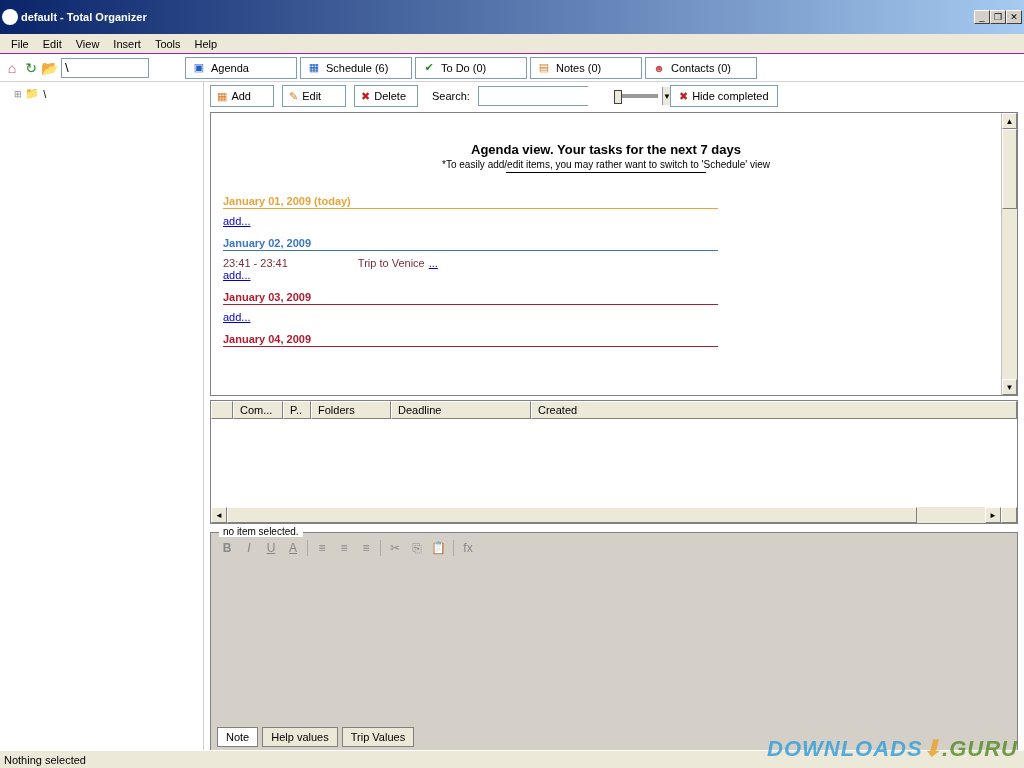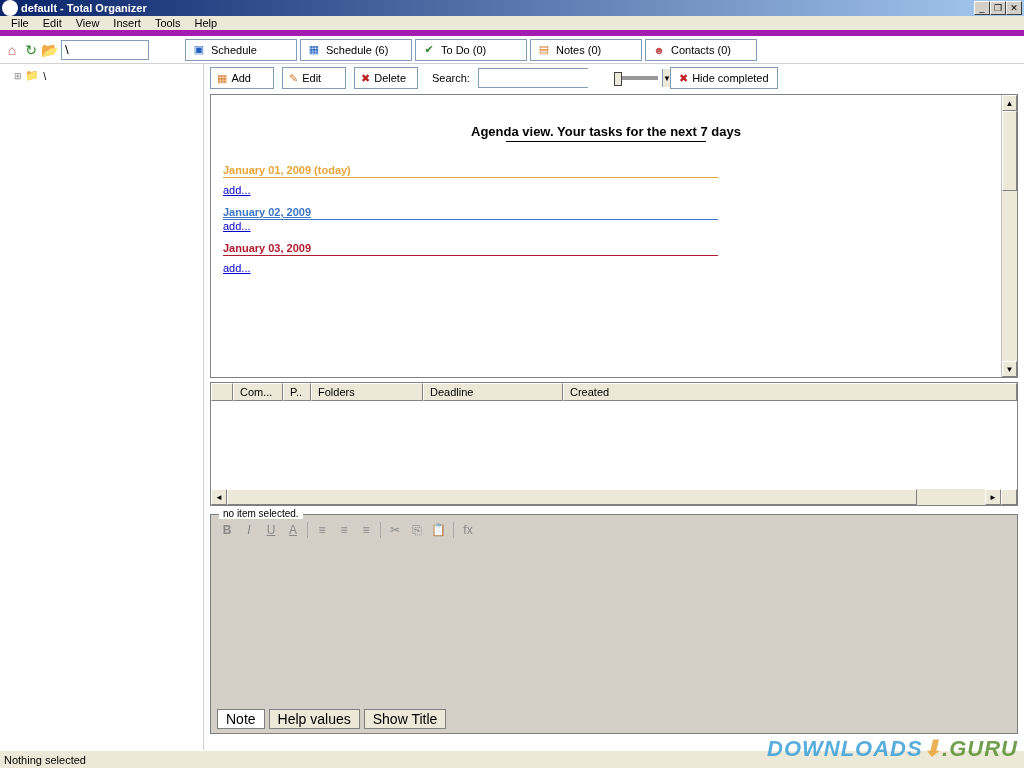--- a/index.html
+++ b/index.html
@@ -1,26 +1,26 @@
 <!DOCTYPE html>
 <html><head>
 <meta charset="utf-8">
 <style>
 * { box-sizing: border-box; margin: 0; padding: 0; }
 body { font-family: Tahoma, sans-serif; font-size: 11px; background: #fff; width: 1024px; height: 768px; overflow: hidden; position: relative; }
 
 
-.titlebar { height: 16px; background: linear-gradient(to right, #0a246a, #a6caf0); color: #fff; display: flex; align-items: center; padding: 0 2px; }
+.titlebar { height: 34px; background: linear-gradient(to right, #0a246a, #a6caf0); color: #fff; display: flex; align-items: center; padding: 0 2px; }
 .titlebar-icon { width: 16px; height: 16px; background: #fff; border-radius: 50%; margin-right: 3px; display: inline-block; }
 .titlebar-text { flex: 1; font-weight: bold; font-size: 11px; }
 .titlebar-btns { display: flex; gap: 0; }
 .titlebar-btn { width: 16px; height: 14px; background: #d4d0c8; border: 1px solid #fff; border-right-color: #404040; border-bottom-color: #404040; font-size: 9px; display: flex; align-items: center; justify-content: center; color: #000; }
 
 
-.menubar { height: 20px; background: #ece9d8; display: flex; align-items: center; padding: 0 4px; border-bottom: 6px solid #a21caf; }
+.menubar { height: 20px; background: #ece9d8; display: flex; align-items: center; padding: 0 4px; border-bottom: 1px solid #a21caf; }
 .menubar-item { padding: 2px 7px; cursor: default; }
 
 
 .toolbar1 { height: 28px; background: #fff; display: flex; align-items: center; padding: 2px 4px; gap: 3px; border-bottom: 1px solid #d0d0d0; }
 .tb-icon { width: 16px; height: 16px; display: inline-flex; align-items: center; justify-content: center; font-size: 14px; }
 .path-input { width: 88px; height: 20px; border: 1px solid #7f9db9; padding: 0 3px; background: #fff; }
 .tab-btn { height: 22px; min-width: 112px; border: 1px solid #7f9db9; background: #fff; display: flex; align-items: center; padding: 0 6px; gap: 5px; cursor: default; }
 .tab-icon { width: 14px; height: 14px; display: inline-flex; align-items: center; justify-content: center; }
 
 
@@ -43,21 +43,21 @@
 .hide-btn { height: 22px; border: 1px solid #7f9db9; background: #fff; display: flex; align-items: center; padding: 0 8px; gap: 4px; }
 
 
 .agenda-wrap { margin: 2px 6px; border: 1px solid #808080; height: 284px; position: relative; display: flex; }
 .agenda-scroll { flex: 1; overflow: hidden; padding: 8px 12px; background: #fff; }
 .agenda-title { text-align: center; font-weight: bold; font-size: 13px; margin-top: 21px; }
 .agenda-sub { text-align: center; font-size: 10px; margin-top: 2px; margin-bottom: 2px; }
 .agenda-hr { width: 200px; border: none; border-top: 1px solid #000; margin: 2px auto 22px; }
 .day-hdr { font-weight: bold; font-size: 11px; padding-bottom: 1px; }
 .day-hdr.today { color: #e8a437; border-bottom: 1px solid #e8a437; }
-.day-hdr.blue { color: #3a76c4; border-bottom: 1px solid #3a76c4; text-decoration: underline; }
+.day-hdr.blue { color: #3a76c4; border-bottom: 1px solid #3a76c4; }
 .day-hdr.red { color: #b01c2e; border-bottom: 1px solid #b01c2e; }
 .day-hdr { width: 495px; }
 .add-link { color: #0000cd; text-decoration: underline; font-size: 11px; display: inline-block; margin: 6px 0 10px; cursor: pointer; }
 .event-row { display: flex; gap: 70px; color: #7b2d3a; font-size: 11px; margin-top: 6px; }
 .event-dots { color: #0000cd; text-decoration: underline; margin-left: 4px; }
 .vscroll { width: 16px; background: #ece9d8; border-left: 1px solid #c0c0c0; position: relative; }
 .vscroll-btn { height: 16px; background: #ece9d8; border: 1px solid #fff; border-right-color: #808080; border-bottom-color: #808080; display: flex; align-items: center; justify-content: center; font-size: 8px; }
 .vscroll-thumb { position: absolute; top: 16px; left: 0; right: 0; height: 80px; background: #ece9d8; border: 1px solid #fff; border-right-color: #808080; border-bottom-color: #808080; }
 .vscroll-btn.bottom { position: absolute; bottom: 0; left: 0; right: 0; }
 
@@ -71,21 +71,21 @@
 .hscroll-track { flex: 1; background: #ece9d8; position: relative; }
 .hscroll-thumb { position: absolute; left: 0; top: 0; bottom: 0; width: 690px; background: #ece9d8; border: 1px solid #fff; border-right-color: #808080; border-bottom-color: #808080; }
 
 
 .note-wrap { margin: 6px 6px 2px; border: 1px solid #808080; height: 220px; background: #d4d0c8; position: relative; }
 .note-legend { position: absolute; top: -7px; left: 8px; background: #ffffff; padding: 0 4px; font-size: 10px; }
 .note-toolbar { height: 24px; display: flex; align-items: center; padding: 6px 8px 0; gap: 6px; color: #888; }
 .nt-btn { width: 16px; height: 16px; display: flex; align-items: center; justify-content: center; font-size: 12px; color: #888; }
 .nt-sep { width: 1px; height: 16px; background: #aaa; }
 .note-tabs { position: absolute; bottom: 4px; left: 6px; display: flex; gap: 4px; }
-.note-tab { height: 20px; padding: 2px 8px; background: #ece9d8; border: 1px solid #808080; font-size: 14px; display: flex; align-items: center; cursor: default; }
+.note-tab { height: 20px; padding: 2px 8px; background: #ece9d8; border: 1px solid #808080; font-size: 11px; display: flex; align-items: center; cursor: default; }
 .note-tab.active { background: #fff; }
 
 
 .statusbar { position: absolute; bottom: 0; left: 0; right: 0; height: 18px; background: #ece9d8; border-top: 1px solid #fff; padding: 1px 4px; font-size: 11px; display: flex; align-items: center; }
 
 
 .watermark { position: absolute; bottom: 6px; right: 6px; font-size: 22px; font-weight: bold; font-style: italic; color: #3aa0d8; opacity: 0.85; letter-spacing: 1px; }
 .watermark .g { color: #5a8f2f; }
 .watermark .arrow { color: #e8a437; }
 </style>
@@ -112,21 +112,21 @@
 </div>
 
 <div class="toolbar1">
   <span class="tb-icon" style="color:#c05050">⌂</span>
   <span class="tb-icon" style="color:#2a8a2a">↻</span>
   <span class="tb-icon" style="color:#d8a030">📂</span>
   <input class="path-input" value="\" style="">
   <div style="width:30px"></div>
   <div class="tab-btn">
       <span class="tab-icon" style="color:#2060c0">▣</span>
-      <span>Schedule</span>
+      <span>Agenda</span>
     </div>
   <div class="tab-btn">
       <span class="tab-icon" style="color:#2060c0">▦</span>
       <span>Schedule (6)</span>
     </div>
   <div class="tab-btn">
       <span class="tab-icon" style="color:#2a8a2a">✔</span>
       <span>To Do (0)</span>
     </div>
   <div class="tab-btn">
@@ -172,45 +172,51 @@
       <div class="slider"></div>
       <div class="hide-btn">
           <span style="color:#c02020">✖</span>
           <span>Hide completed</span>
         </div>
     </div>
 
     <div class="agenda-wrap">
       <div class="agenda-scroll">
         <div class="agenda-title">Agenda view. Your tasks for the next 7 days</div>
+        <div class="agenda-sub">*To easily add/edit items, you may rather want to switch to 'Schedule' view</div>
         <hr class="agenda-hr">
 
         <div class="day-hdr today">January 01, 2009 (today)</div>
         <span class="add-link">add...</span>
 
         <div class="day-hdr blue">January 02, 2009</div>
+        <div class="event-row">
+          <span>23:41 - 23:41</span>
+          <span><span>Trip to Venice</span><span class="event-dots">...</span></span>
+        </div>
         <span class="add-link" style="margin-top:0">add...</span>
 
         <div class="day-hdr red">January 03, 2009</div>
         <span class="add-link">add...</span>
 
+        <div class="day-hdr red">January 04, 2009</div>
       </div>
       <div class="vscroll">
         <div class="vscroll-btn">▲</div>
         <div class="vscroll-thumb"></div>
         <div class="vscroll-btn bottom">▼</div>
       </div>
     </div>
 
     <div class="table-wrap">
       <div class="table-header">
         <div class="th" style="width:22px"></div>
         <div class="th" style="width:50px">Com...</div>
         <div class="th" style="width:28px">P..</div>
-        <div class="th" style="width:112px">Folders</div>
+        <div class="th" style="width:80px">Folders</div>
         <div class="th" style="width:140px">Deadline</div>
         <div class="th" style="flex:1">Created</div>
       </div>
       <div class="table-body"></div>
       <div class="hscroll">
         <div class="hscroll-btn">◄</div>
         <div class="hscroll-track">
             <div class="hscroll-thumb"></div>
           </div>
         <div class="hscroll-btn">►</div>
@@ -232,21 +238,21 @@
         <span class="nt-sep"></span>
         <span class="nt-btn">✂</span>
         <span class="nt-btn">⎘</span>
         <span class="nt-btn">📋</span>
         <span class="nt-sep"></span>
         <span class="nt-btn">fx</span>
       </div>
       <div class="note-tabs">
         <div class="note-tab active">Note</div>
         <div class="note-tab">Help values</div>
-        <div class="note-tab">Show Title</div>
+        <div class="note-tab">Trip Values</div>
       </div>
     </div>
   </div>
 </div>
 
 <div class="statusbar">
   <span>Nothing selected</span>
 </div>
 
 <div class="watermark">

